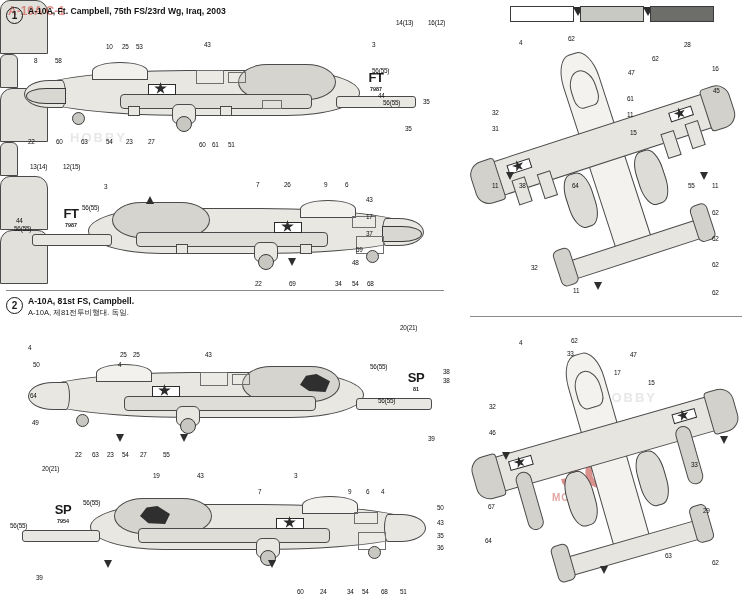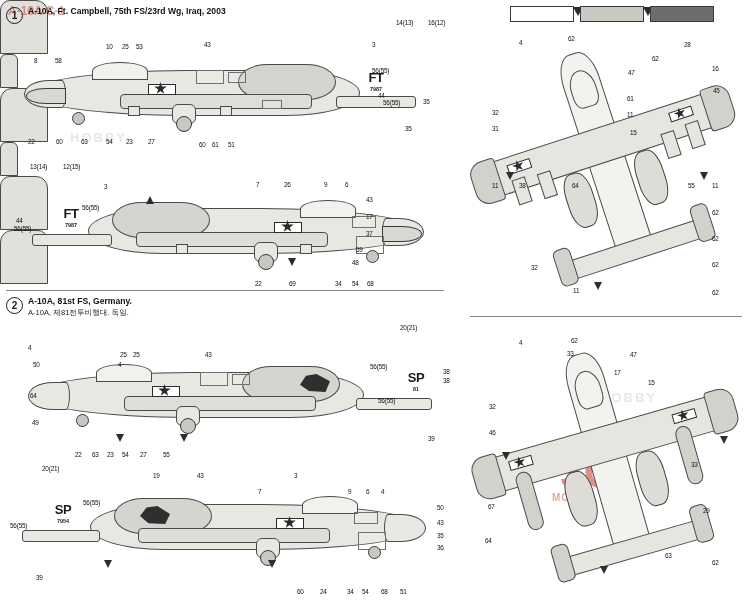--- a/index.html
+++ b/index.html
@@ -239,21 +239,21 @@
   <div class="marking-head" style="left:6px; top:6px;">
     <div class="marking-num">1</div>
     <div class="marking-text">
       <div class="marking-en">A-10A, Ft. Campbell, 75th FS/23rd Wg, Iraq, 2003</div>
     </div>
   </div>
 
   <div class="marking-head" style="left:6px; top:296px;">
     <div class="marking-num">2</div>
     <div class="marking-text">
-      <div class="marking-en">A-10A, 81st FS, Germany.</div>
+      <div class="marking-en">A-10A, 81st FS, Campbell.</div>
       <div class="marking-kr">A-10A, 제81전투비행대. 독일.</div>
     </div>
   </div>
 
   <div class="hr" style="left:6px; top:290px; width:438px;"></div>
   <div class="hr" style="left:470px; top:316px; width:272px;"></div>
 
   <div>
 
     <div class="body fuse" style="left:28px; top:70px; width:330px; height:44px;"></div>

